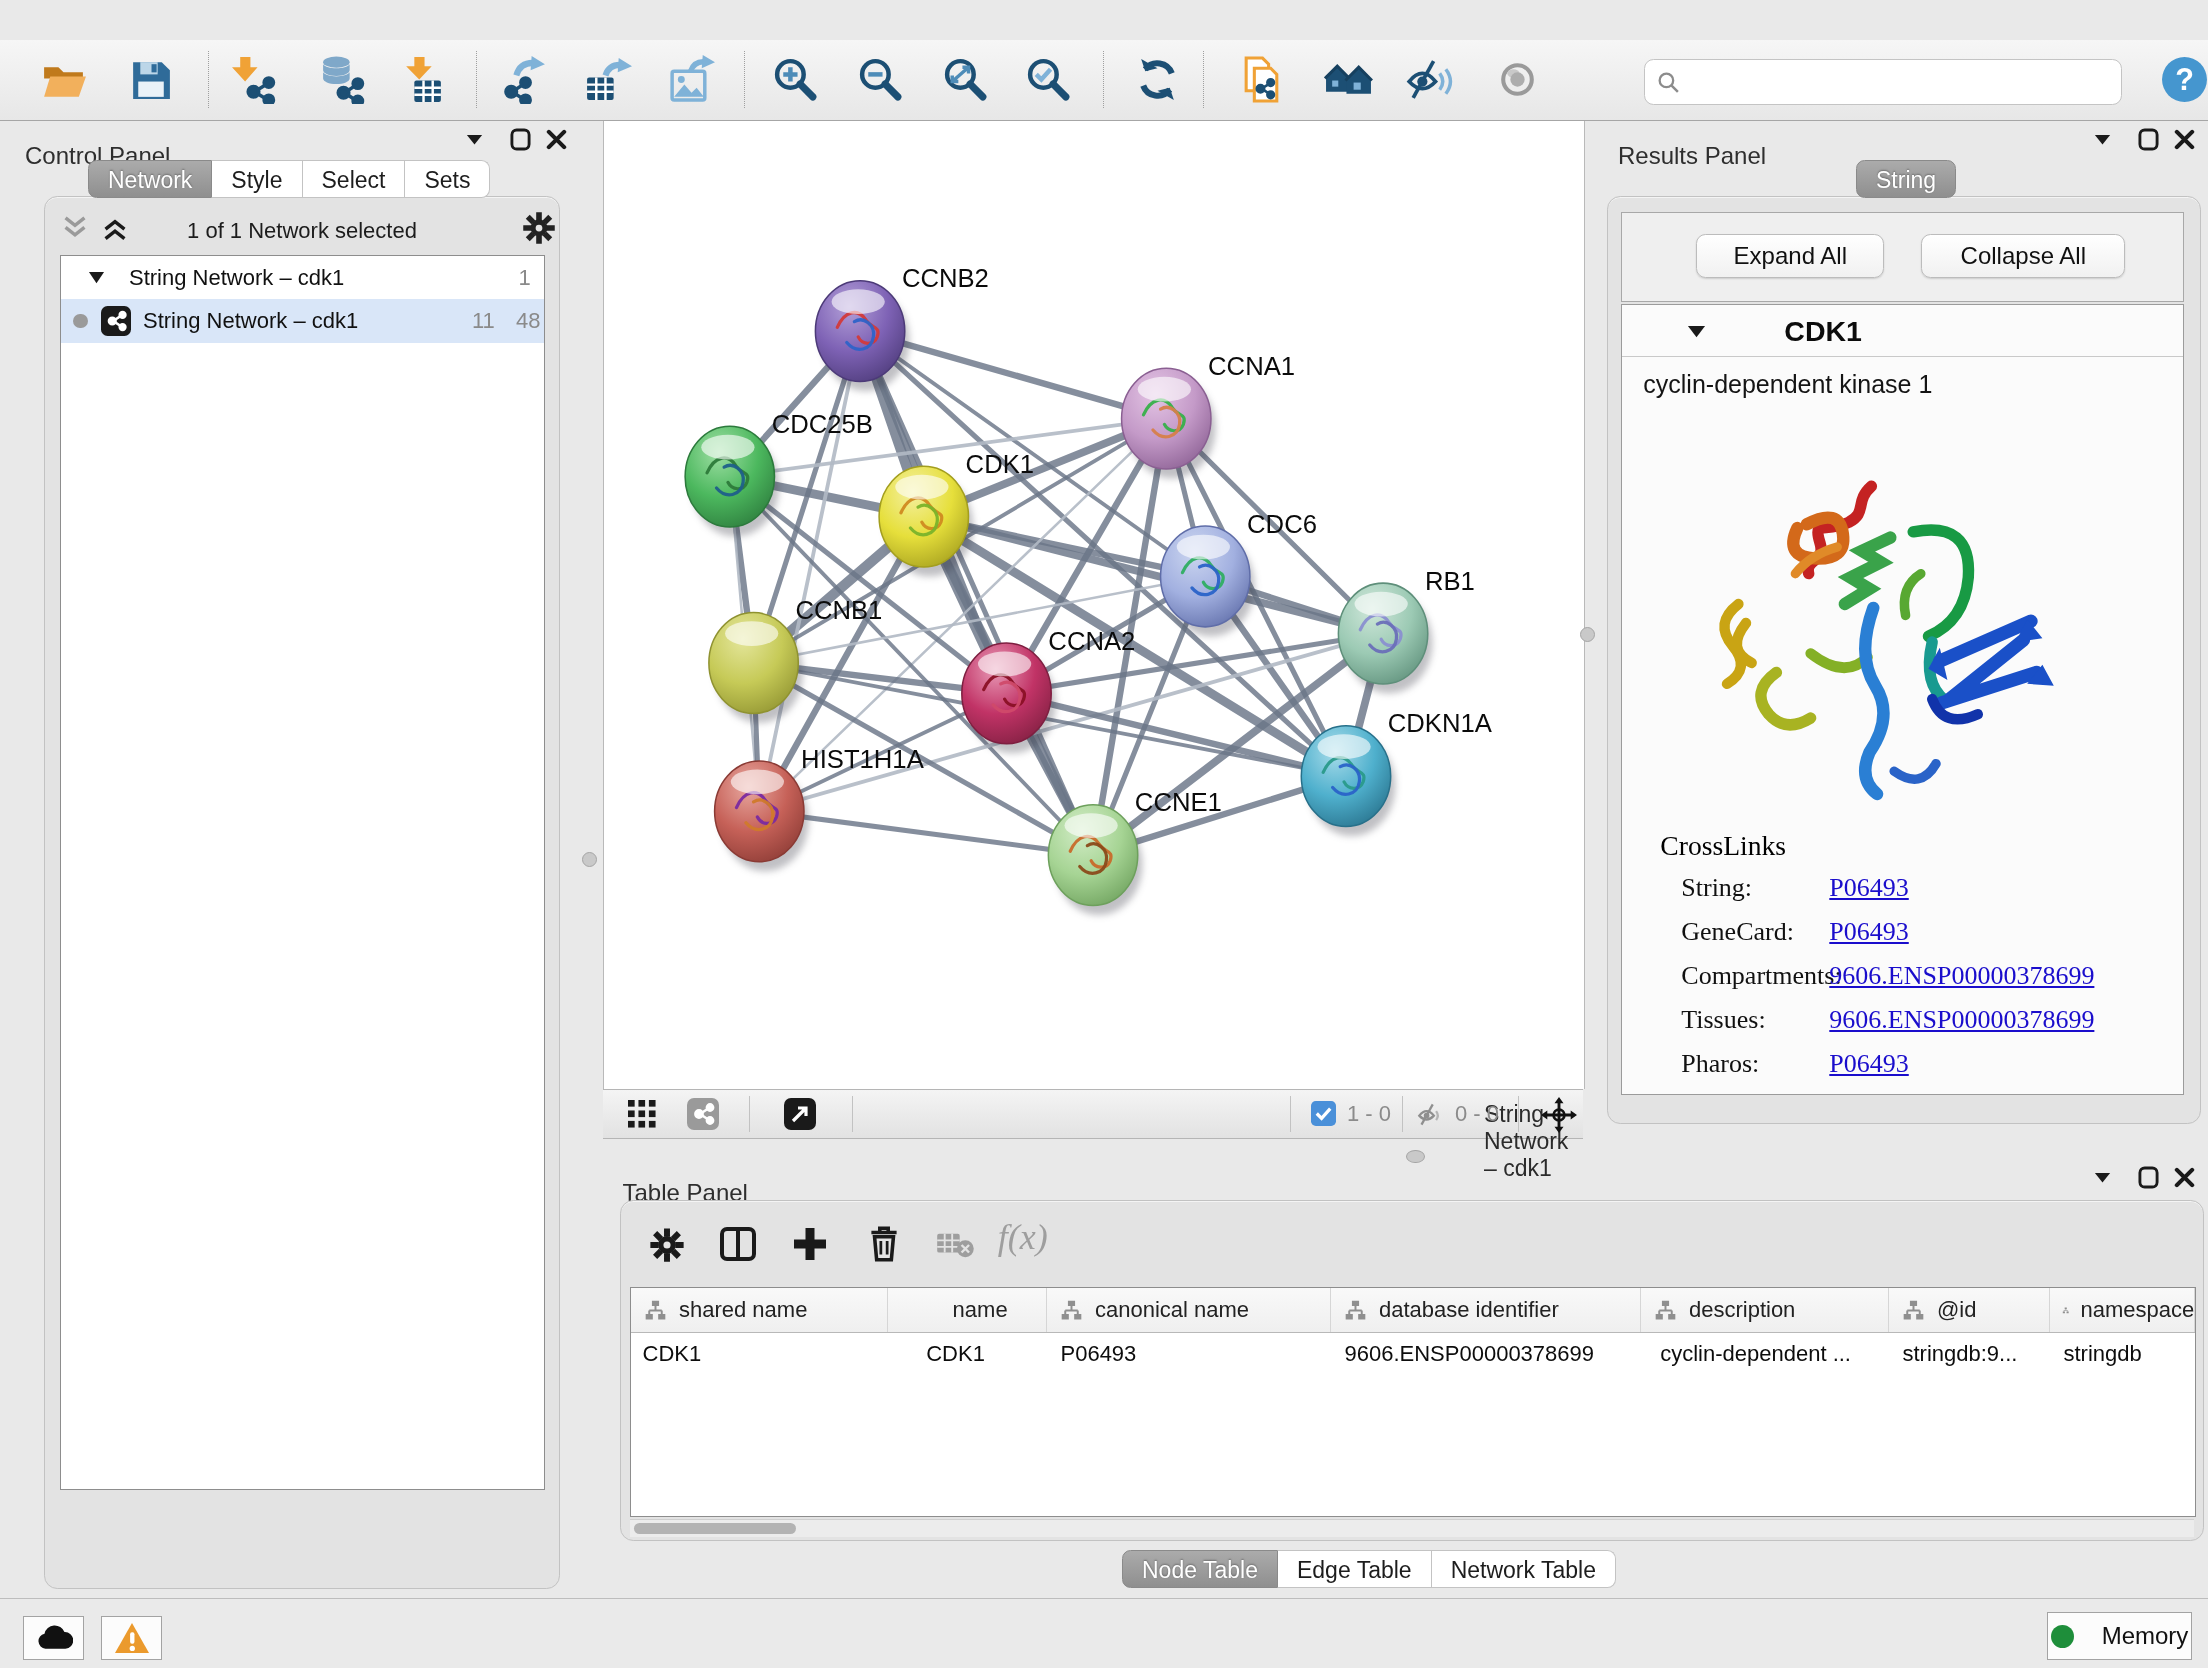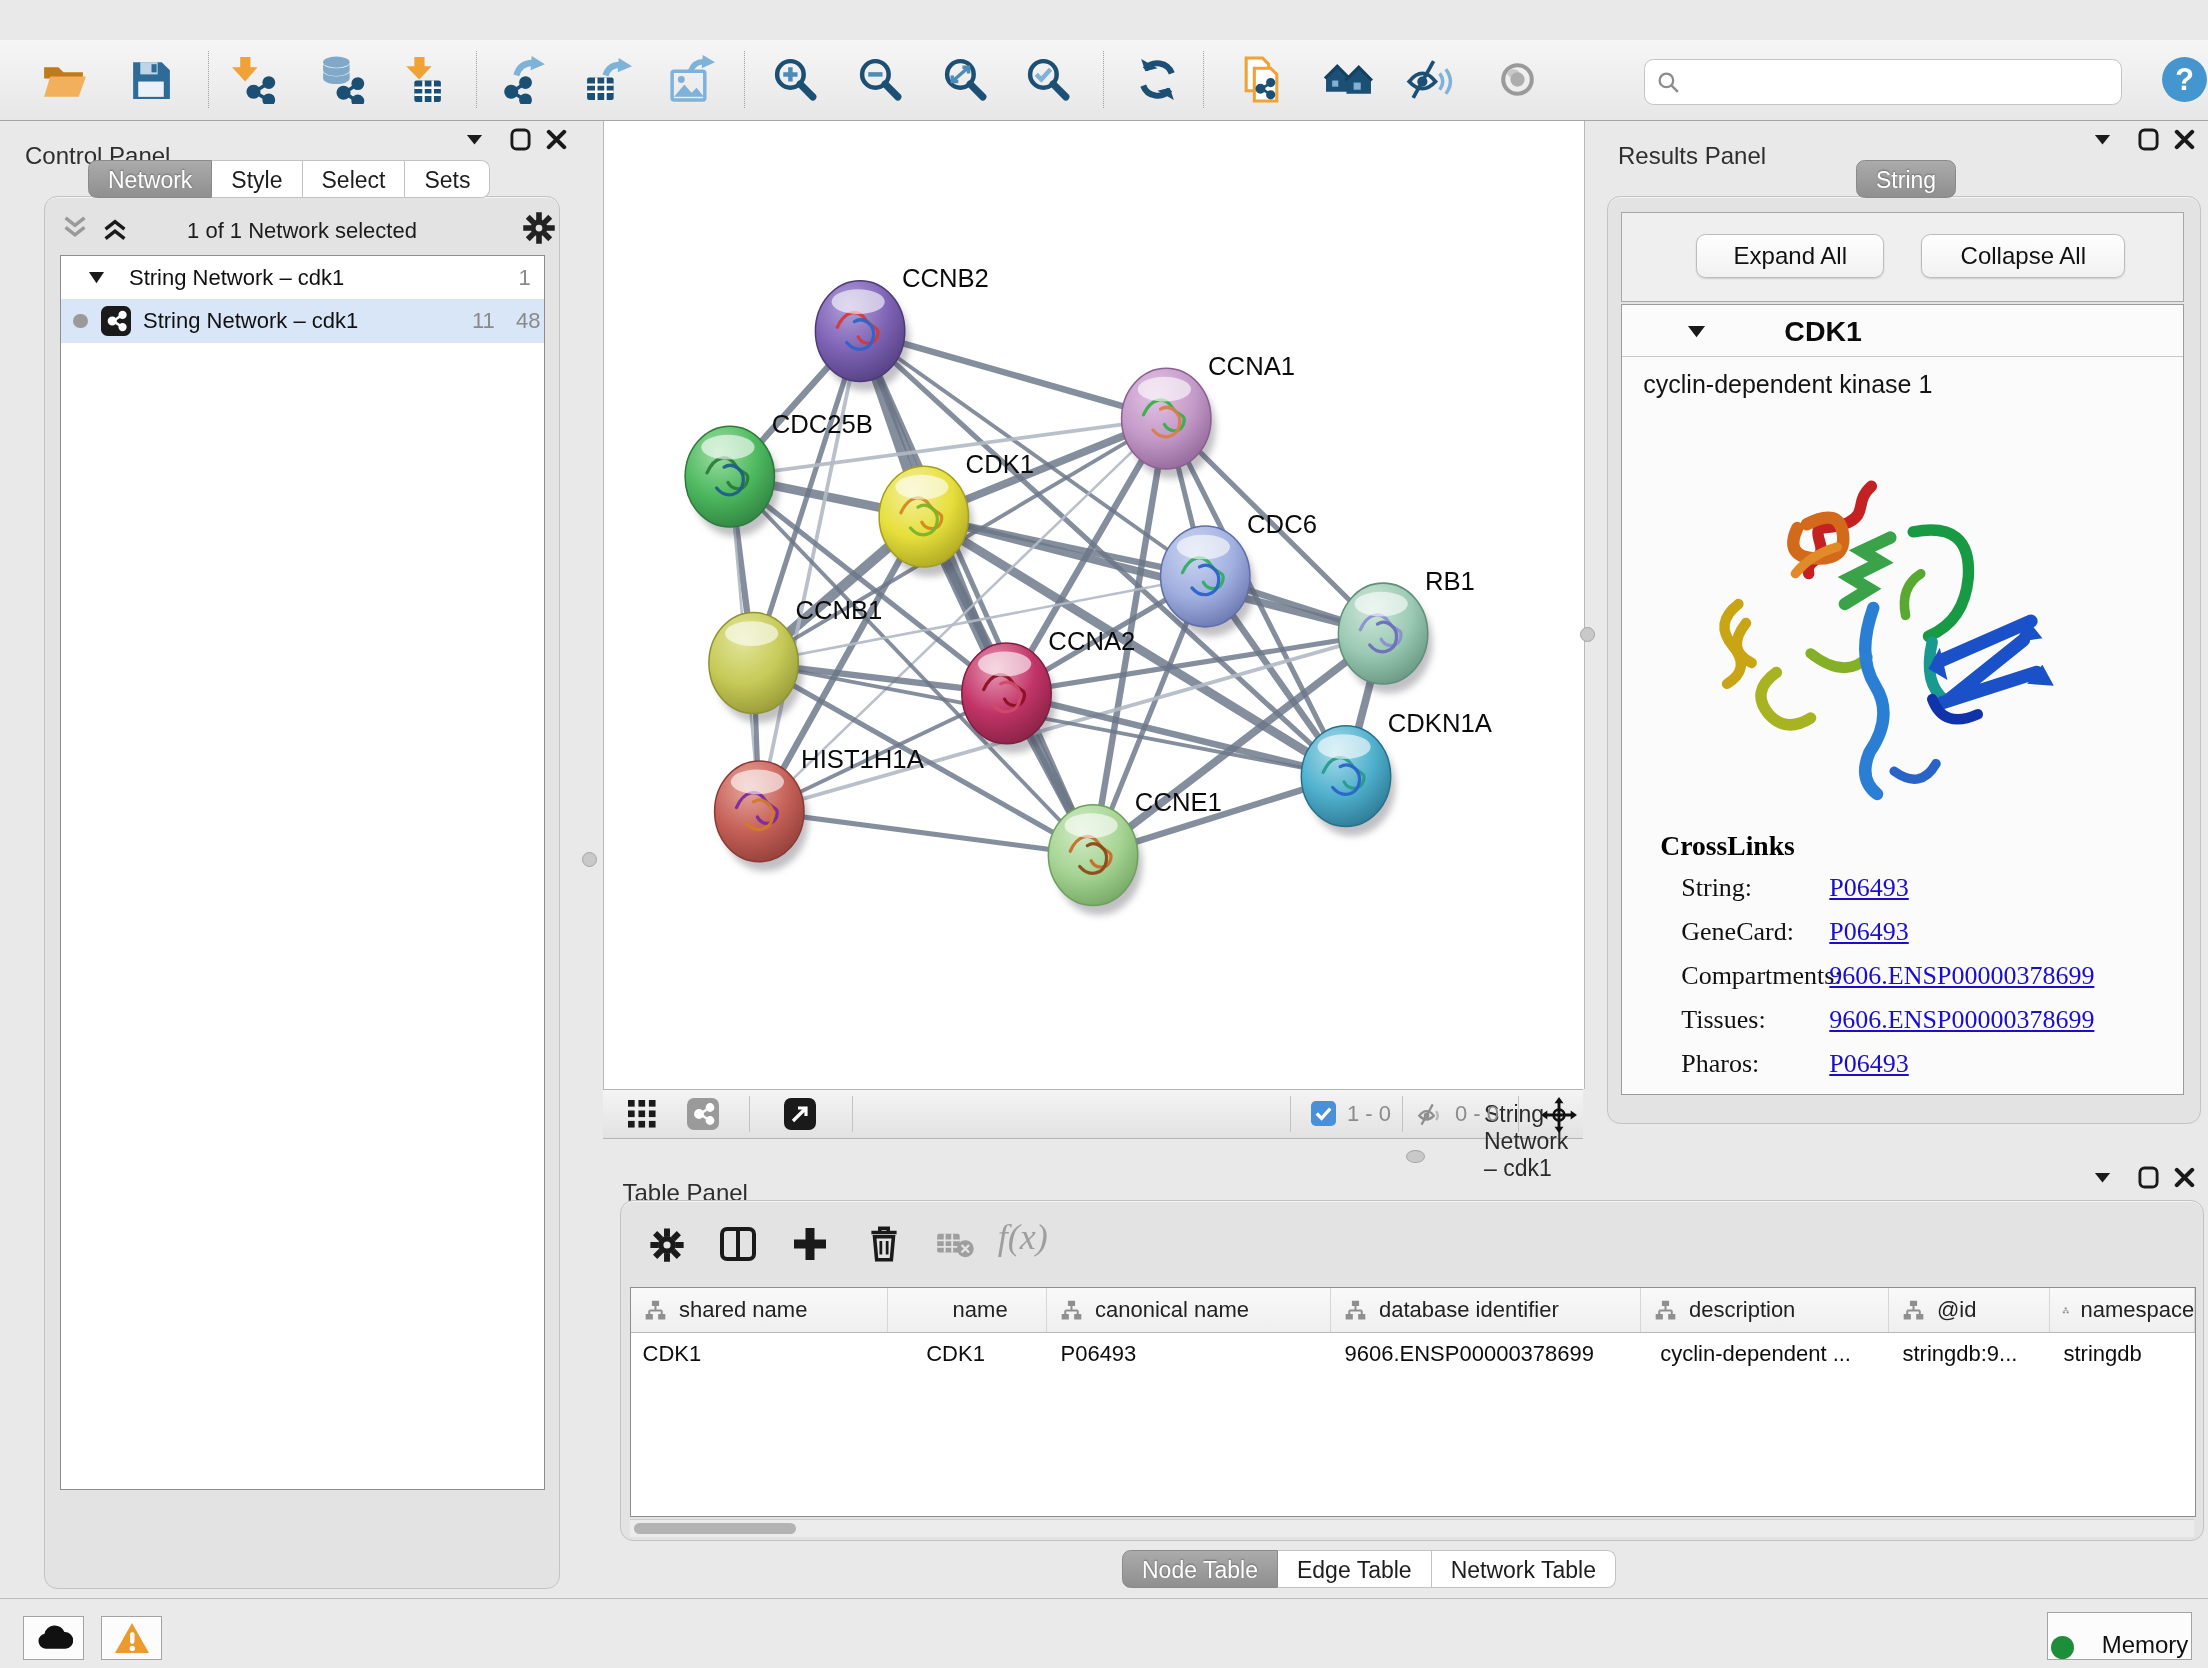--- a/index.html
+++ b/index.html
@@ -46,39 +46,39 @@
   .ntdiv{position:absolute;top:5.7px;height:36px;border-left:1px solid #c2c2c2;}
   .ntcount{position:absolute;top:10.5px;font-size:22px;color:#8b8b8b;}
   #net-title{position:absolute;left:881px;top:10.5px;font-size:23px;color:#2b2b2b;}
 
   
   .white-card{background:#fbfbfb;border:1.9px solid #9b9b9b;}
   .btn{background:linear-gradient(#ffffff,#f1f1f1);border:1.4px solid #bcbcbc;border-radius:9.5px;font-size:24px;color:#111;display:flex;align-items:center;justify-content:center;box-shadow:0 1px 1.9px rgba(0,0,0,.15);}
   #rp-protein-name{font-size:28.5px;font-weight:bold;color:#0c0c0c;}
   #rp-desc{font-size:25px;color:#141414;}
   .serif{font-family:"Liberation Serif",serif;}
-  #cl-title{font-size:27.6px;font-weight:bold;color:#000;}
+  #cl-title{font-size:27.6px;font-weight:normal;color:#000;}
   .cl-row{display:flex;height:44px;align-items:center;}
   .cl-l{width:148px;font-size:26px;color:#111;flex:0 0 148px;}
   .cl-v{font-size:26px;text-decoration:underline;}
 
   
   #tblwrap{background:#fff;border:1.9px solid #8d8d8d;overflow:hidden;}
   #tbl-head{display:flex;height:44px;background:linear-gradient(#f9f9f9,#efefef);border-bottom:1.9px solid #b8b8b8;}
   .th{display:flex;align-items:center;border-right:1px solid #d6d6d6;box-sizing:border-box;padding-left:11.4px;overflow:hidden;flex:0 0 auto;}
   .th span{font-size:22px;color:#222;margin-left:11.4px;white-space:nowrap;}
   #tbl-row{display:flex;height:42px;}
   .td{font-size:22px;color:#0d0d0d;box-sizing:border-box;display:flex;align-items:center;overflow:hidden;white-space:nowrap;flex:0 0 auto;}
   #hscroll{background:#ececec;border-top:1px solid #cfcfcf;}
   #hthumb{position:absolute;top:2.9px;height:11.4px;border-radius:5.7px;background:#b3b3b3;}
 
   
   #statusbar{left:0;top:1598px;width:2208px;height:70px;background:#eaeaea;border-top:1px solid #bdbdbd;}
   .sbtn{position:absolute;top:17px;width:59px;height:42px;background:#fcfcfc;border:1.9px solid #a3a3a3;display:flex;align-items:center;justify-content:center;}
-  #memory-btn{position:absolute;left:2047px;top:13.3px;width:143px;height:46px;background:#fcfcfc;border:1.9px solid #a3a3a3;display:flex;align-items:flex-end;justify-content:center;gap:28px;}
+  #memory-btn{position:absolute;left:2047px;top:13.3px;width:143px;height:46px;background:#fcfcfc;border:1.9px solid #a3a3a3;display:flex;align-items:center;justify-content:center;gap:28px;}
   #memory-btn .dot{width:23px;height:23px;border-radius:50%;background:#1e8e3a;}
   #memory-btn span{font-size:24px;color:#111;}
 
   .splitdot{position:absolute;border-radius:50%;background:#c9c9c9;border:1px solid #a5a5a5;}
 </style>
 </head>
 <body>
 
 <div id="app">
 

